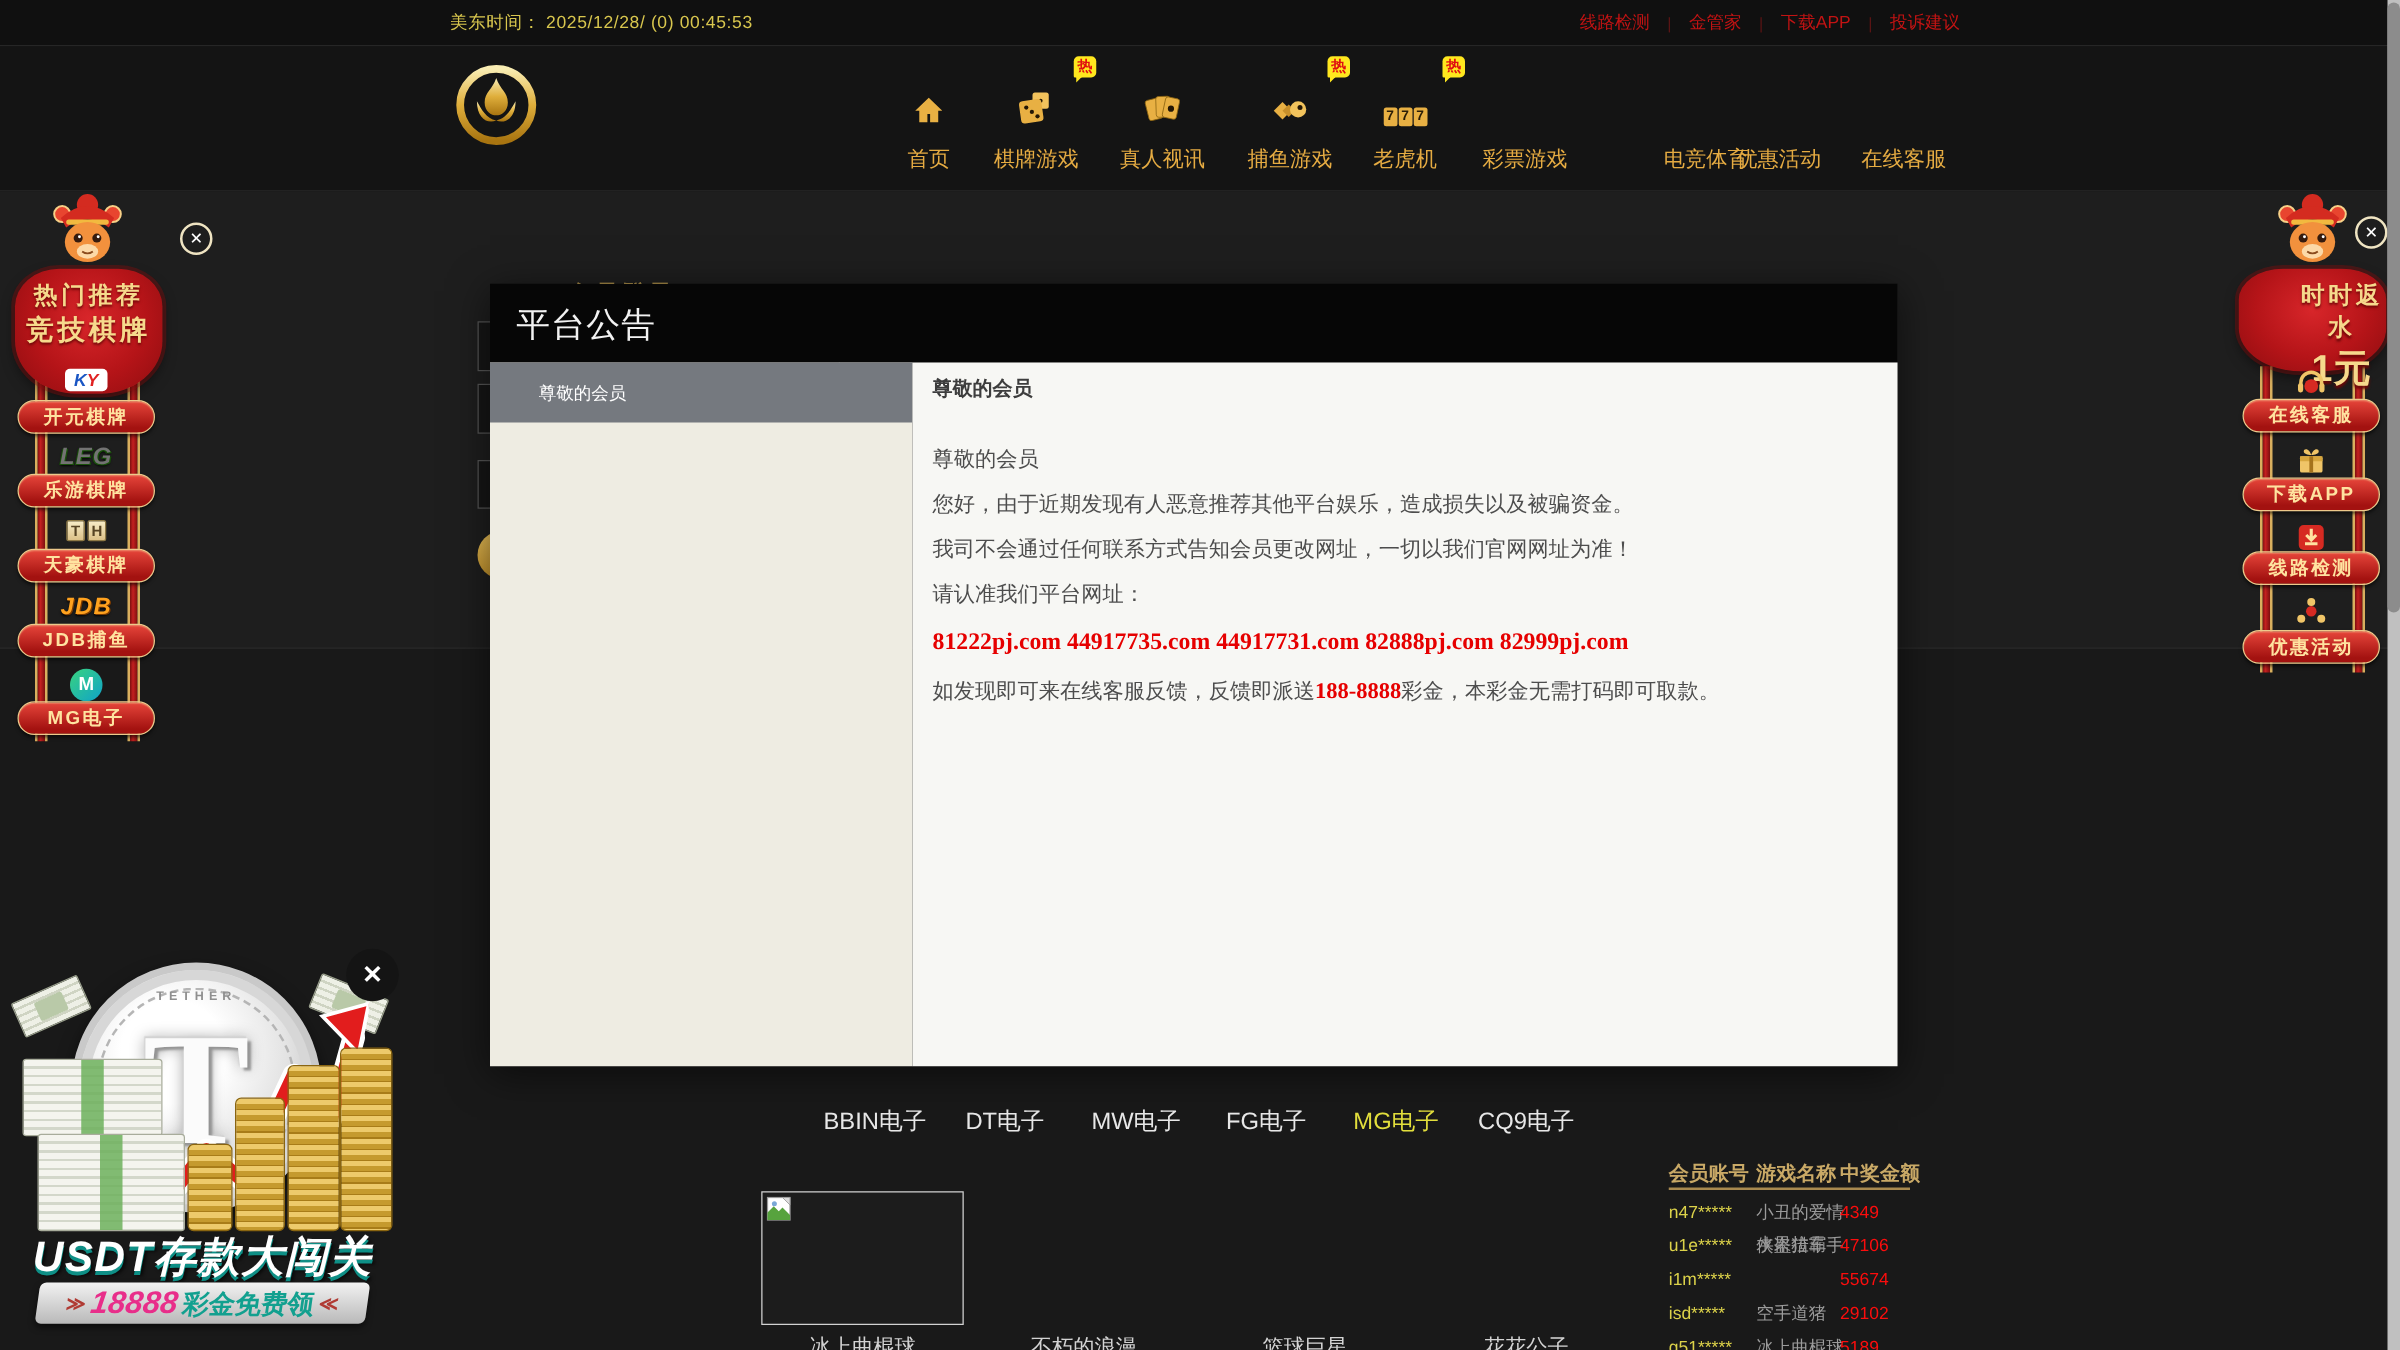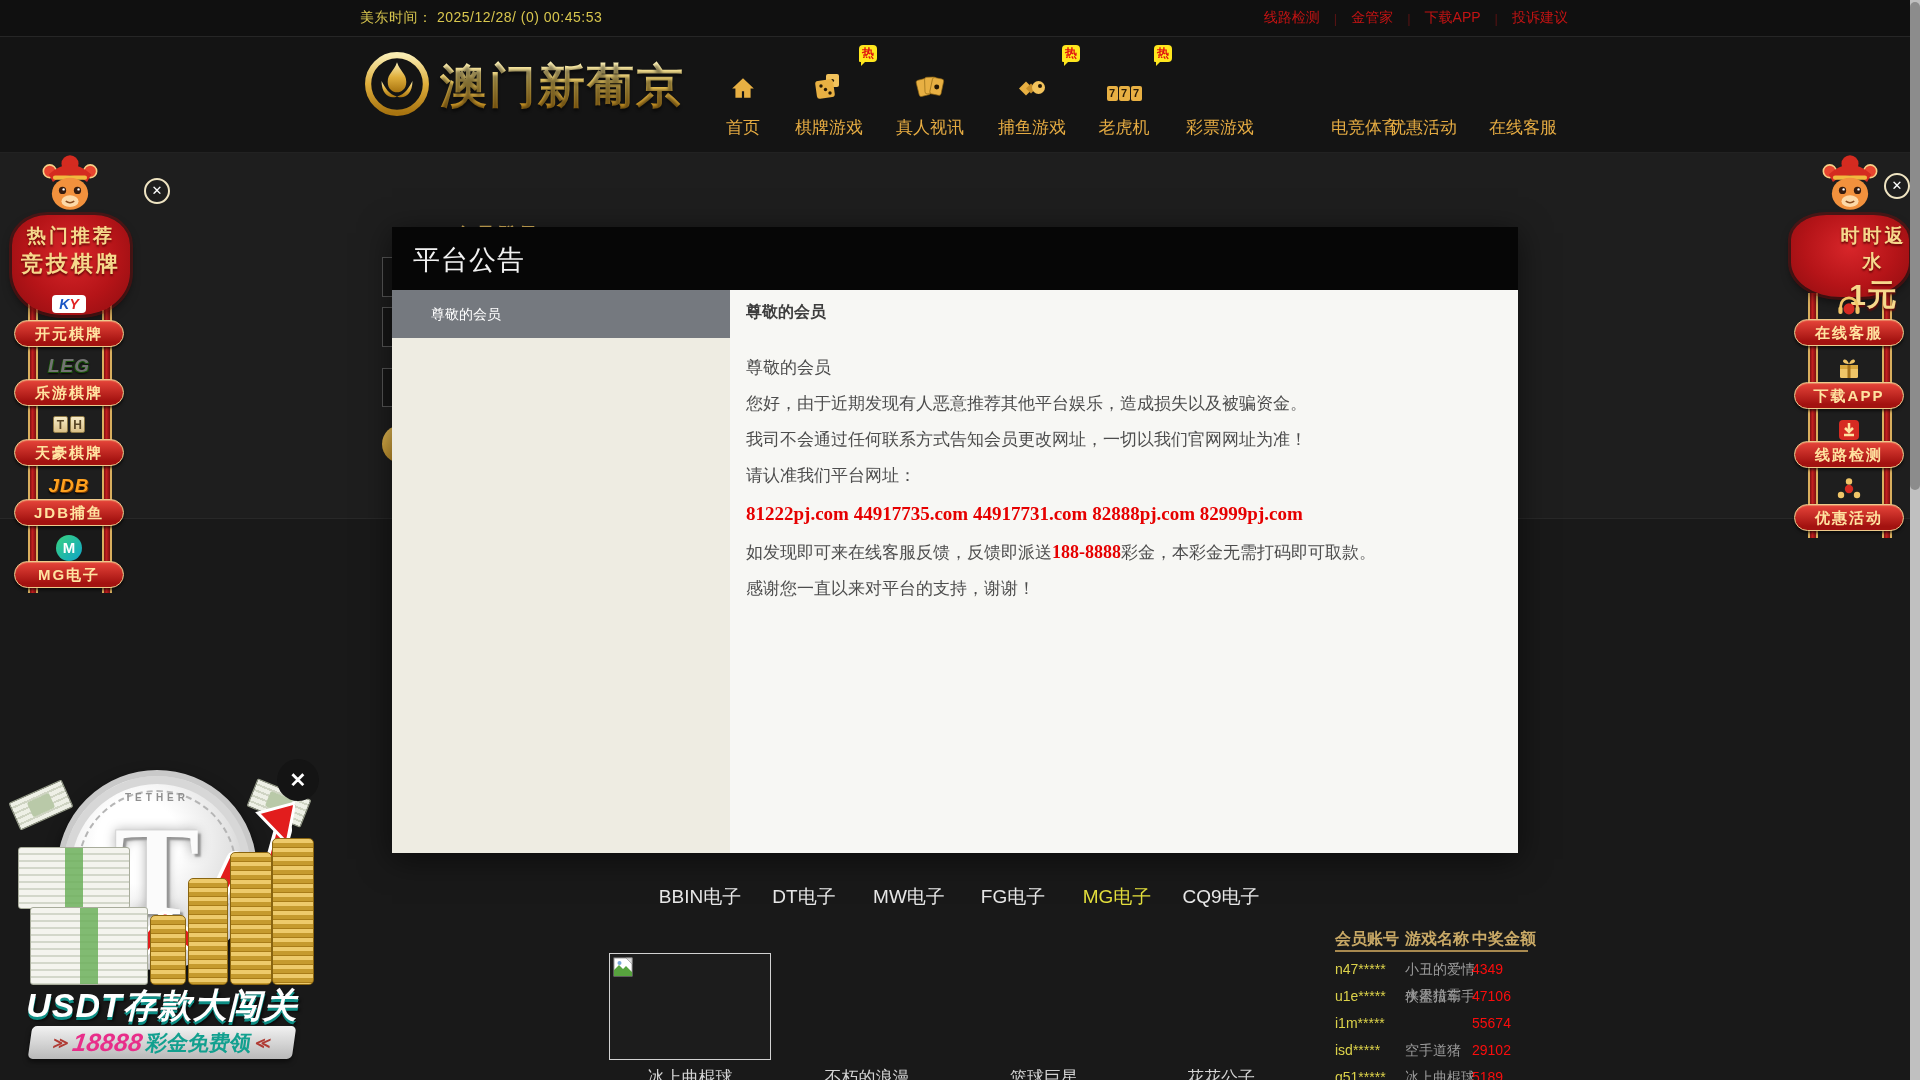--- a/index.html
+++ b/index.html
@@ -147,21 +147,20 @@
               <stop offset=".5" stop-color="#dfae3b"></stop>
               <stop offset="1" stop-color="#a87410"></stop>
         </linearGradient>
           </defs>
         <circle cx="32" cy="32" r="28" fill="none" stroke="url(#gold)" stroke-width="6"></circle>
         <path d="M32 11c3 9 9 11 9 19 0 7-5 10-9 10s-9-3-9-10c0-8 6-10 9-19z" fill="url(#gold)"></path>
         <path d="M17 29c4 7 7 13 15 15-7 3-15-2-15-15z" fill="url(#gold)"></path>
         <path d="M47 29c-4 7-7 13-15 15 7 3 15-2 15-15z" fill="url(#gold)"></path>
       </svg>
     </span>
-    <span class="logo-text">澳门新葡京</span>
   </div>
 
   <div class="nav-item" style="left:701px;">
     <span class="nav-icon">
       <svg width="26" height="26" viewBox="0 0 24 24">
           <path d="M12 3 2 12.5h3V21h6v-6h2v6h6v-8.5h3z" fill="#e8b043"></path>
         </svg>
     </span>
     <span class="nav-label">首页</span>
   </div>
@@ -244,21 +243,20 @@
     <div class="modal-side-item">尊敬的会员</div>
   </div>
   <div class="modal-content">
     <div class="mc-heading">尊敬的会员</div>
     <div class="mc-line">尊敬的会员</div>
     <div class="mc-line">您好，由于近期发现有人恶意推荐其他平台娱乐，造成损失以及被骗资金。</div>
     <div class="mc-line">我司不会通过任何联系方式告知会员更改网址，一切以我们官网网址为准！</div>
     <div class="mc-line">请认准我们平台网址：</div>
     <div class="mc-urls">81222pj.com 44917735.com 44917731.com 82888pj.com  82999pj.com</div>
     <div class="mc-line"><span>如发现即可来在线客服反馈，反馈即派送</span><span class="mc-red">188-8888</span><span>彩金，本彩金无需打码即可取款。</span></div>
-    <div class="mc-line">感谢您一直以来对平台的支持，谢谢！</div>
   </div>
 </div>
 
 <div class="abs sbanner" style="left:10px;top:143px;width:122px;height:455px;">
   <div class="close-ring" style="left:134px;top:35px;">✕</div>
   <div class="pillar" style="left:18px;top:150px;height:300px;"></div>
   <div class="pillar" style="left:92px;top:150px;height:300px;"></div>
   <span style="position:absolute;left:28px;top:2px;">
     <svg width="64" height="76" viewBox="0 0 60 56">
       <circle cx="11" cy="17" r="6" fill="#e8452f" stroke="#f7d087" stroke-width="1.5"></circle>

